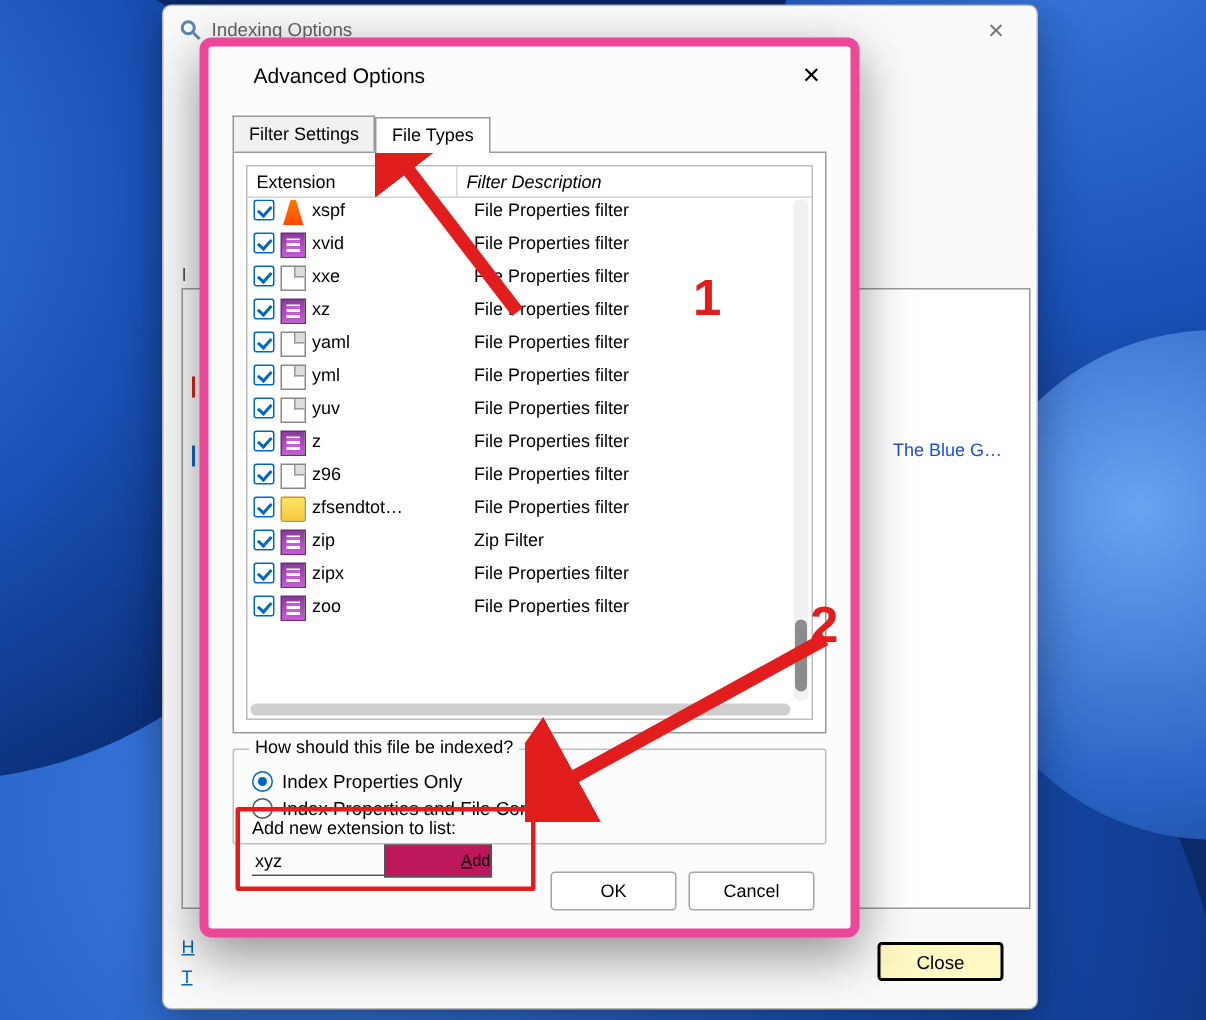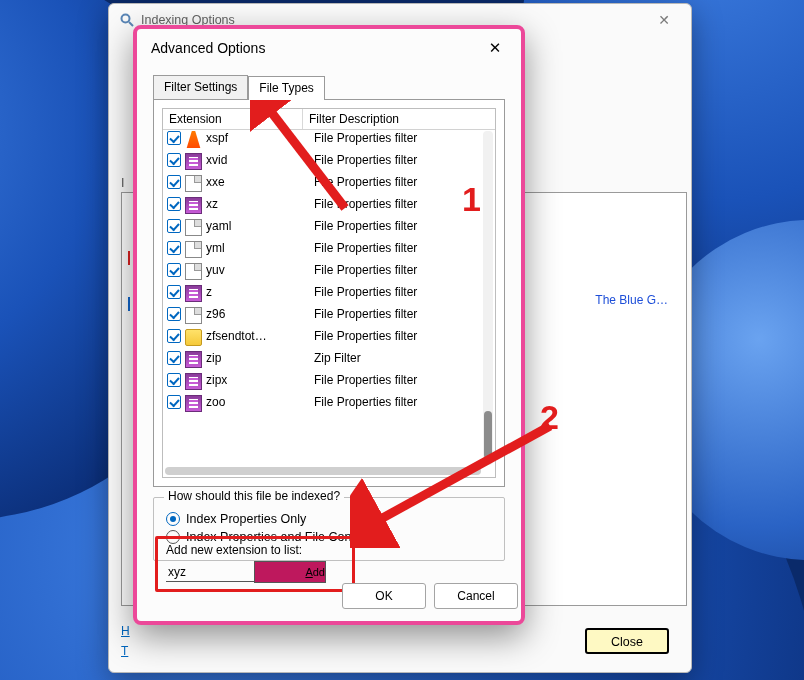--- a/index.html
+++ b/index.html
@@ -62,25 +62,26 @@
   .win-outer .btn-close {
     position:absolute; right:22px; bottom:18px;
     width:84px; height:26px;
     border:2px solid #000000; border-radius:3px; background:#fef9c3;
     text-align:center; line-height:24px;
   }
   
   .dlg {
     position:absolute;
     left:133px; top:25px;
-    width:392px; height:600px;
+    width:440px; height:600px;
     background:#fcfcfc;
-    border:4px solid #ec4899;
+    border:6px solid #ec4899;
     border-radius:8px;
     box-shadow:0 12px 34px rgba(0,0,0,.42);
+    padding-left:16px;
   }
   .dlg .tbar {
     height:38px; display:flex; align-items:center;
     padding:0 6px 0 14px;
   }
   .dlg .tbar .title { font-size:14px; }
   .dlg .tbar .x {
     margin-left:auto; width:40px; height:30px;
     display:flex;align-items:center;justify-content:center;
     font-size:15px;
@@ -109,21 +110,21 @@
     position:absolute; inset:8px 8px 8px 8px;
     border:1px solid #bdbdbd;
     background:#fff;
   }
   .cols { display:flex; border-bottom:1px solid #d2d2d2; }
   .cols .col {
     padding:3px 6px; font-size:12px;
     border-right:1px solid #d8d8d8;
   }
   .cols .col.c1 { width:140px; }
-  .cols .col.c2 { flex:1; border-right:none; }
+  .cols .col.c2 { flex:1; border-right:none;font-style:italic; }
   .rows { position:absolute; top:22px; left:0; right:14px; bottom:12px; overflow:hidden; }
   .row { display:flex; align-items:flex-start; height:22px; padding-left:4px; }
   .row .chk {
     width:14px;height:14px;
     border:1px solid #0067c0;
     border-radius:2px;
     margin-right:4px;
     position:relative;
     flex-shrink:0;
   }
@@ -203,21 +204,21 @@
     outline:none;
   }
   .addbox .btn {
     width:72px; height:22px;
     border:1px solid #555; background:#be185d;
     font-size:11px; text-align:right; line-height:20px;
   }
   .addbox .btn .u { text-decoration:underline; }
 
   
-  .dlg-btns { position:absolute; right:3px; bottom:12px; display:flex; gap:8px; }
+  .dlg-btns { position:absolute; right:24px; bottom:12px; display:flex; gap:8px; }
   .dlg-btns .db {
     width:84px; height:26px;
     border:1px solid #a4a4a4; background:#fff; border-radius:3px;
     text-align:center; line-height:24px; font-size:12px;
   }
 
   
   .annot { position:absolute; pointer-events:none; }
   .num { font-size:34px; font-weight:800; color:#e21d1d; font-family:"Segoe UI",Arial,sans-serif; }
 </style>

